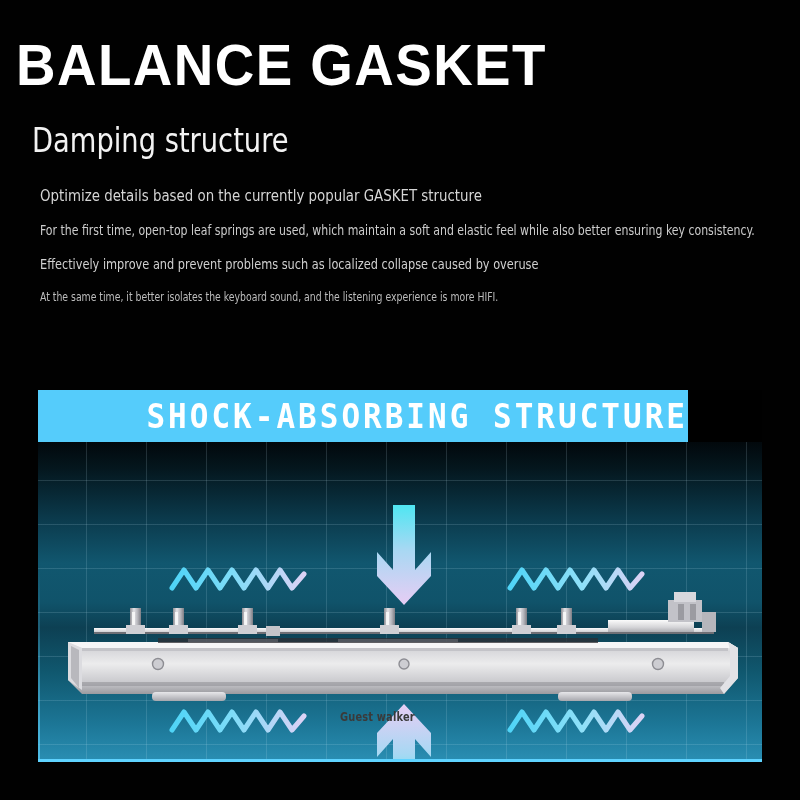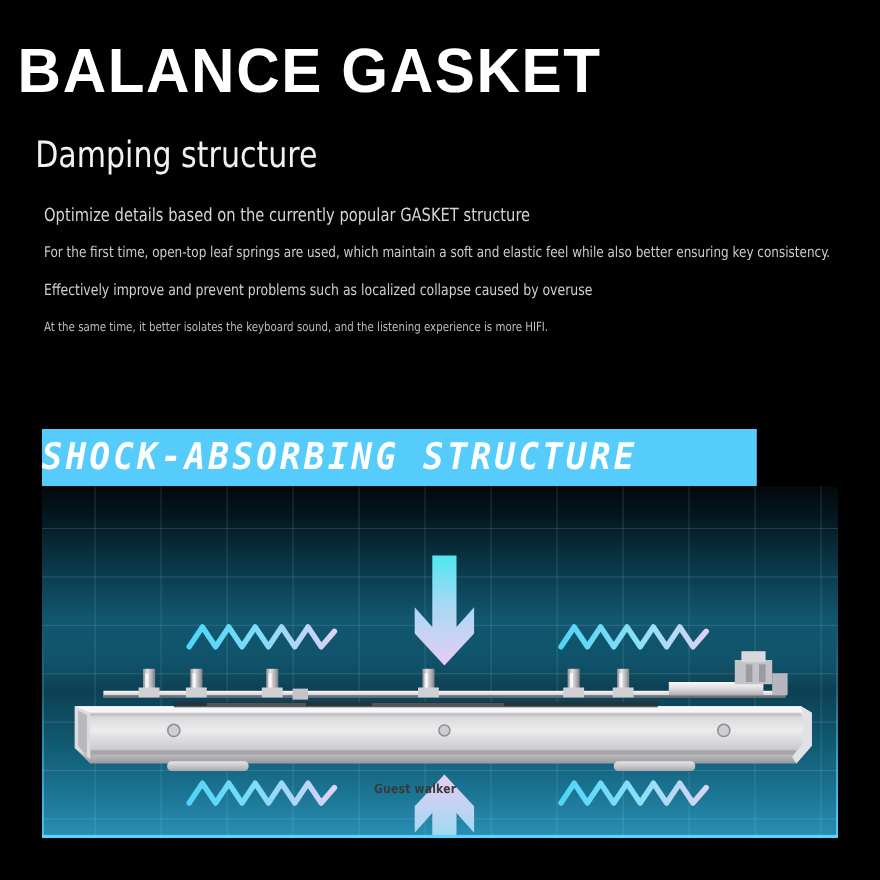--- a/index.html
+++ b/index.html
@@ -76,22 +76,21 @@
     background: #000;
   }
   .banner {
     position: absolute;
     left: 0; top: 0;
     width: 650px;
     height: 52px;
     background: #55ccfb;
     display: flex;
     align-items: center;
-    justify-content: flex-start;
-    font-style: italic;
+    justify-content: flex-end;
   }
   .banner-text {
     font-family: "DejaVu Sans Mono", "Liberation Mono", monospace;
     font-size: 31px;
     font-weight: bold;
     color: #ffffff;
     letter-spacing: 3px;
     transform: scaleY(1.08);
     white-space: nowrap;
   }
@@ -107,20 +106,21 @@
         #02080c 0%,
         #04161d 8%,
         #0b3a4c 24%,
         #11576f 38%,
         #10536a 50%,
         #0d4053 58%,
         #10586f 72%,
         #1c7696 88%,
         #2a8fb4 100%);
     overflow: hidden;
+    padding-left: 24px;
   }
   
   .grid {
     position: absolute;
     inset: 0;
     background-image:
       linear-gradient(to right, rgba(190,225,240,0.16) 1px, transparent 1px),
       linear-gradient(to bottom, rgba(190,225,240,0.16) 1px, transparent 1px);
     background-size: 60px 44px;
     background-position: -12px -6px;

